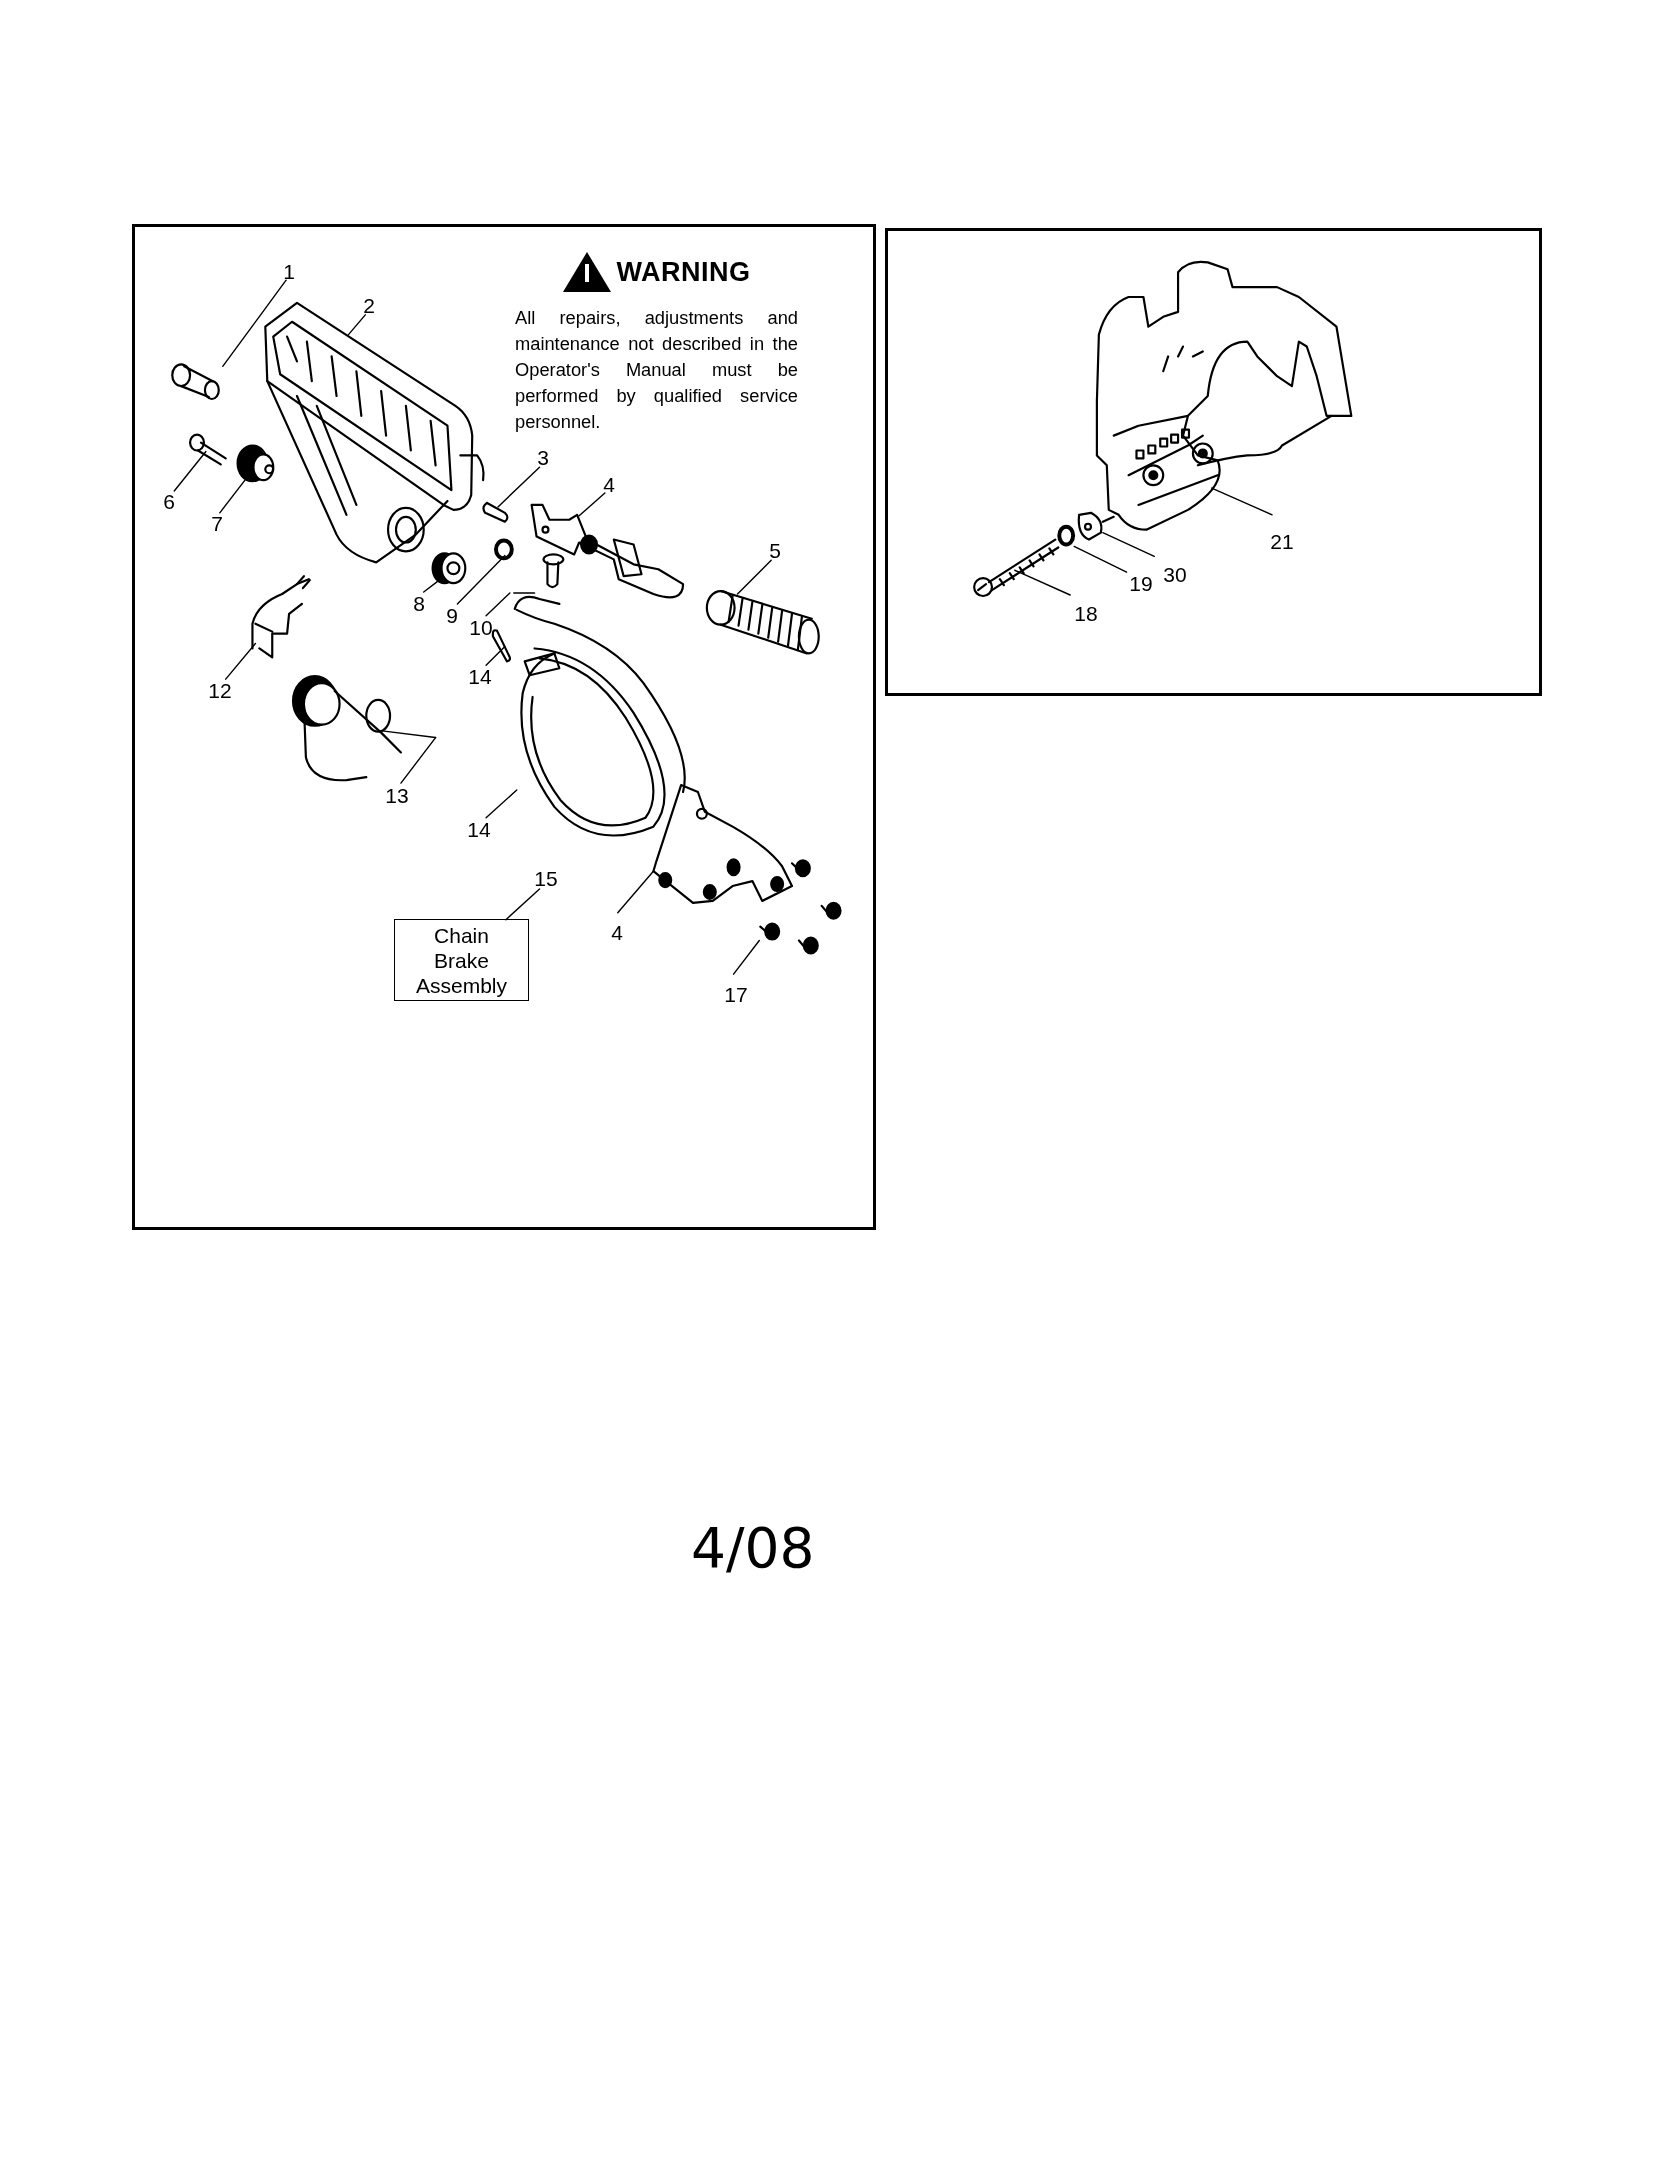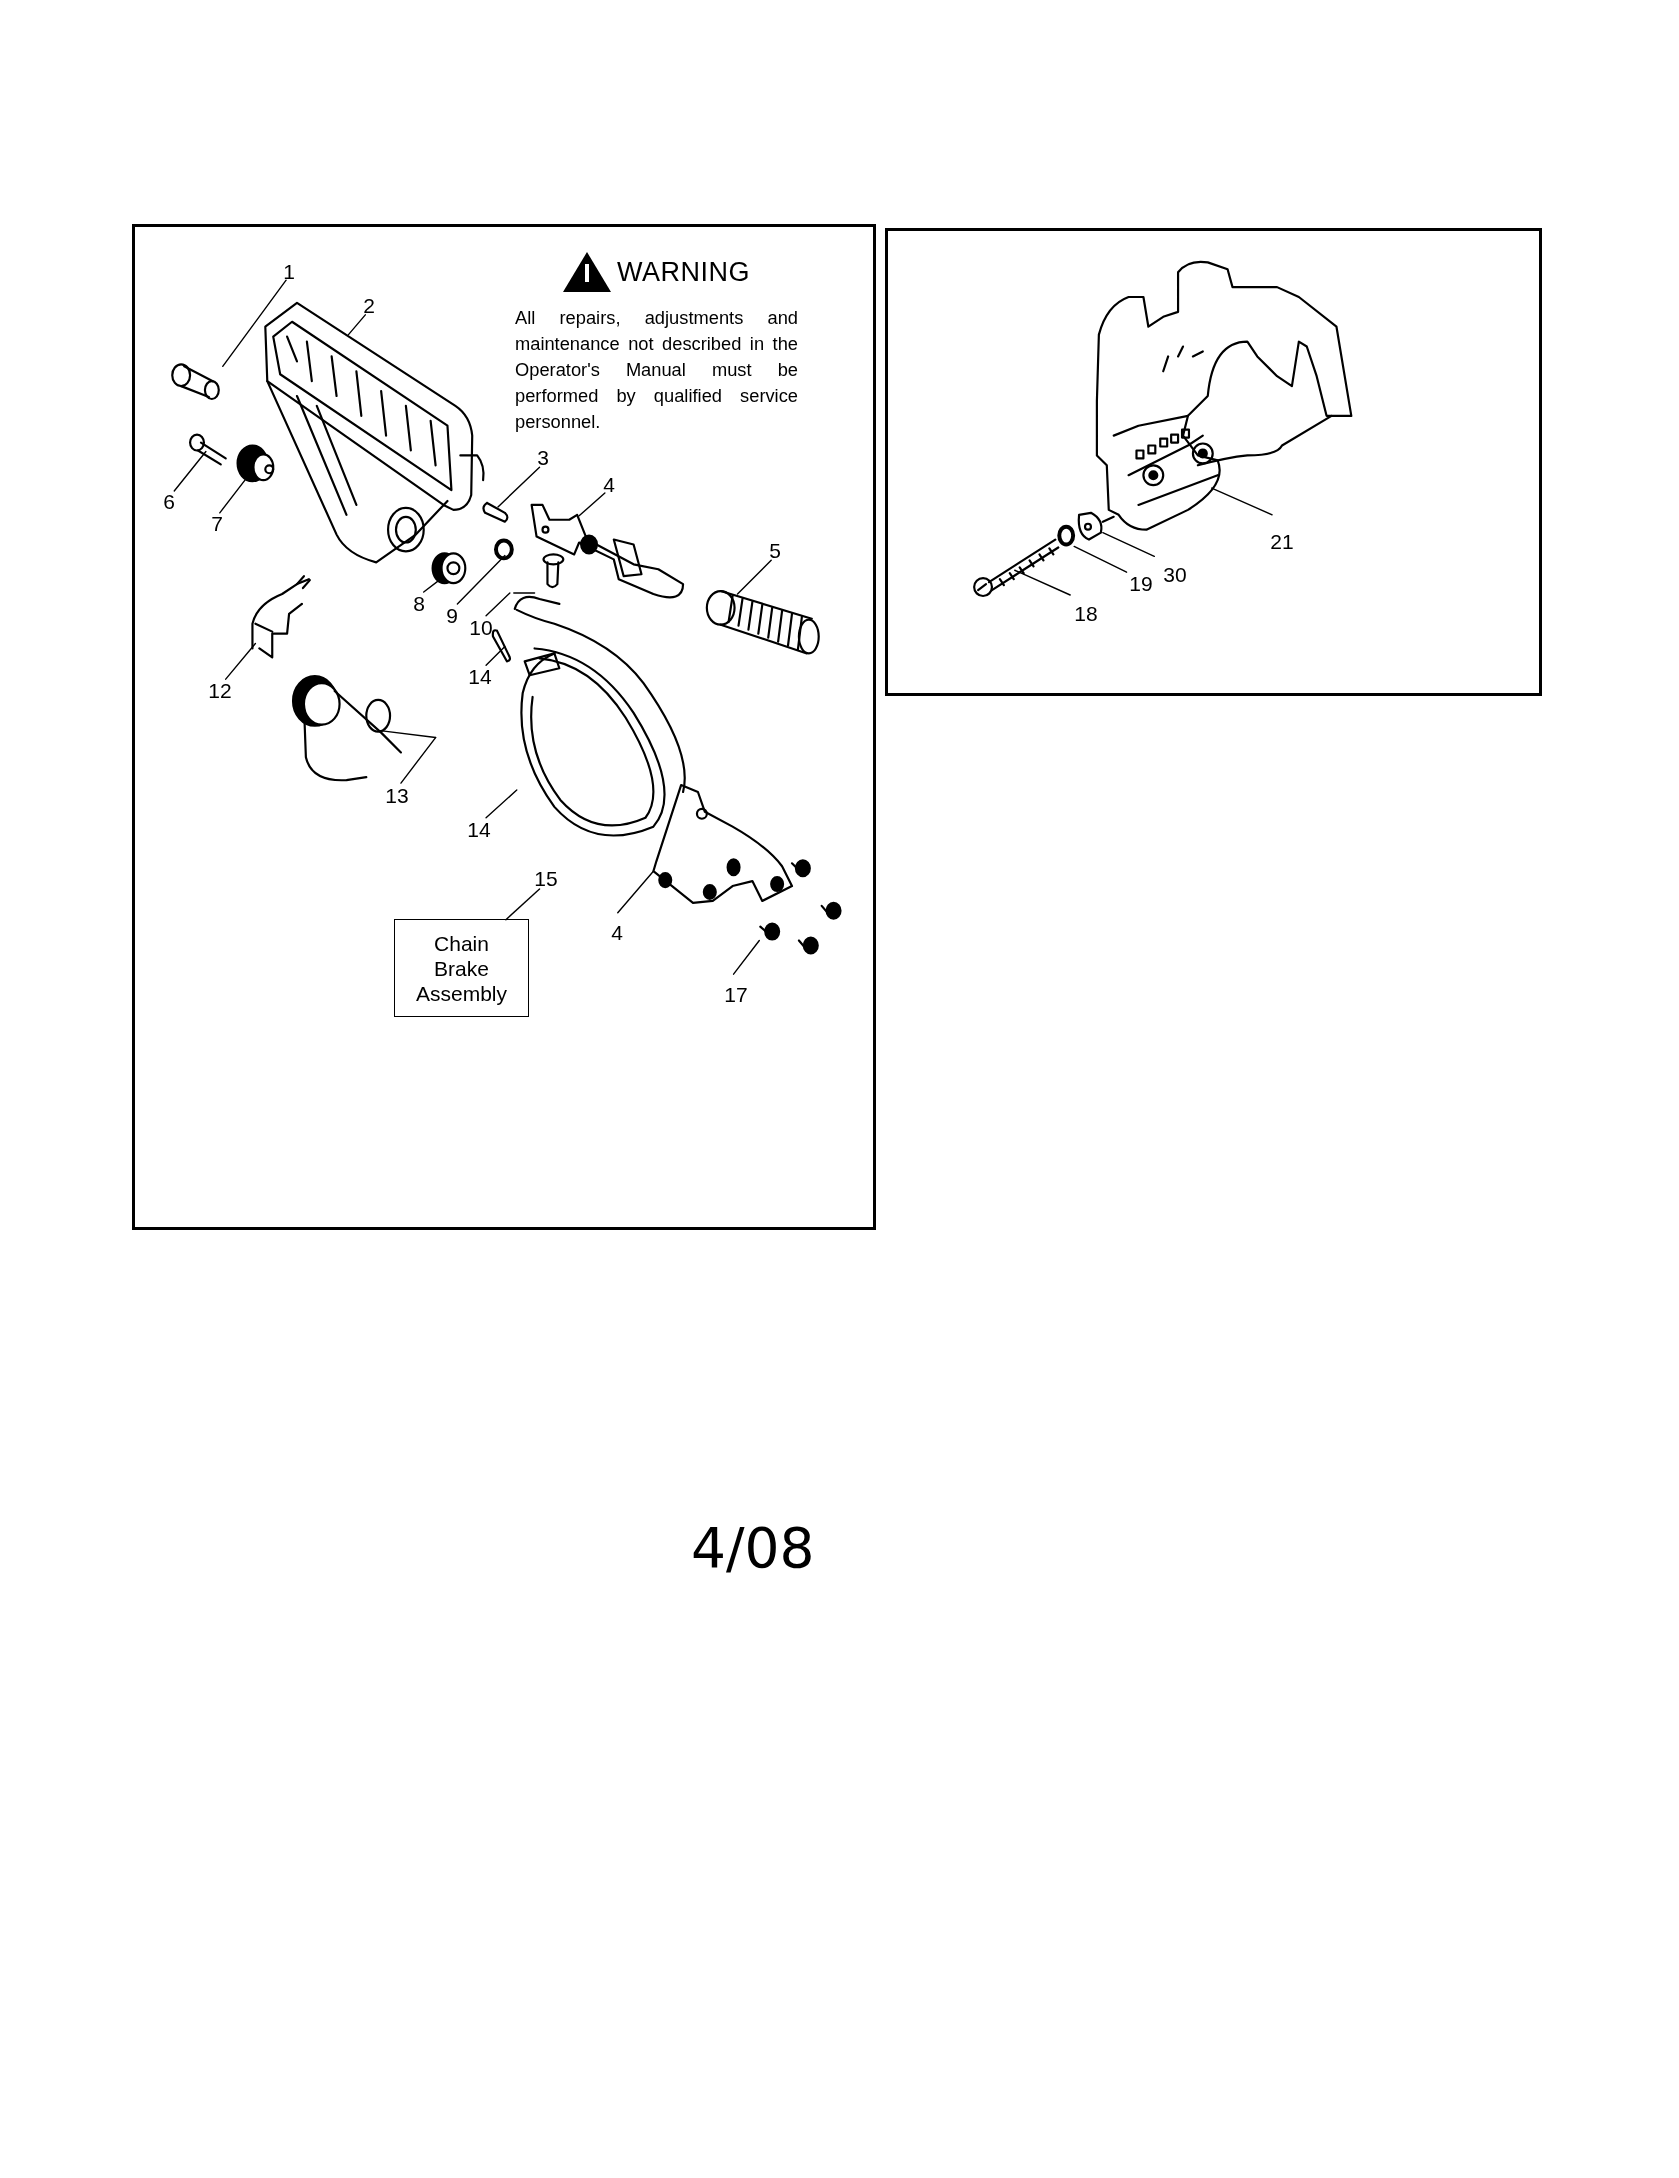--- a/index.html
+++ b/index.html
@@ -6,23 +6,23 @@
   body{width:1679px;height:2178px;position:relative;overflow:hidden;font-family:"Liberation Sans",sans-serif;color:#000;}
   .panel{position:absolute;border:3px solid #000;box-sizing:border-box;background:#fff;}
   #panel-left{left:132px;top:224px;width:744px;height:1006px;}
   #panel-right{left:885px;top:228px;width:657px;height:468px;}
   svg.art{position:absolute;left:0;top:0;width:1679px;height:2178px;pointer-events:none;}
   .callout{position:absolute;font-size:21px;line-height:21px;transform:translate(-50%,-50%);white-space:nowrap;}
   #warning{position:absolute;left:515px;top:251px;width:283px;}
   #warning .head{display:flex;align-items:center;justify-content:center;gap:6px;height:42px;}
   #warning .tri{width:0;height:0;border-left:24px solid transparent;border-right:24px solid transparent;border-bottom:40px solid #000;position:relative;}
   #warning .tri::after{content:"";position:absolute;left:-2px;top:12px;width:4px;height:18px;background:#fff;}
-  #warning .title{font-weight:normal;font-size:27px;letter-spacing:0.5px;}
+  #warning .title{font-weight:bold;font-size:27px;letter-spacing:0.5px;}
   #warning .body{font-size:18.3px;line-height:26px;text-align:justify;text-align-last:left;margin-top:12px;}
-  #cba-box{position:absolute;left:394px;top:919px;width:135px;height:98px;border:1.5px solid #000;box-sizing:border-box;display:flex;flex-direction:column;align-items:center;justify-content:center;font-size:21px;line-height:25px;text-align:center;}
+  #cba-box{position:absolute;left:394px;top:919px;width:135px;height:82px;border:1.5px solid #000;box-sizing:border-box;display:flex;flex-direction:column;align-items:center;justify-content:center;font-size:21px;line-height:25px;text-align:center;}
   #date-label{position:absolute;left:691px;top:1525px;font-size:55px;line-height:46px;font-family:"DejaVu Sans",sans-serif;}
 </style>
 </head>
 <body>
 
 <div class="panel" id="panel-left"></div>
 <div class="panel" id="panel-right"></div>
 
 <svg class="art" viewBox="0 0 1696 2200" fill="none" stroke="#000" stroke-width="2.2" stroke-linejoin="round" stroke-linecap="round">
 

